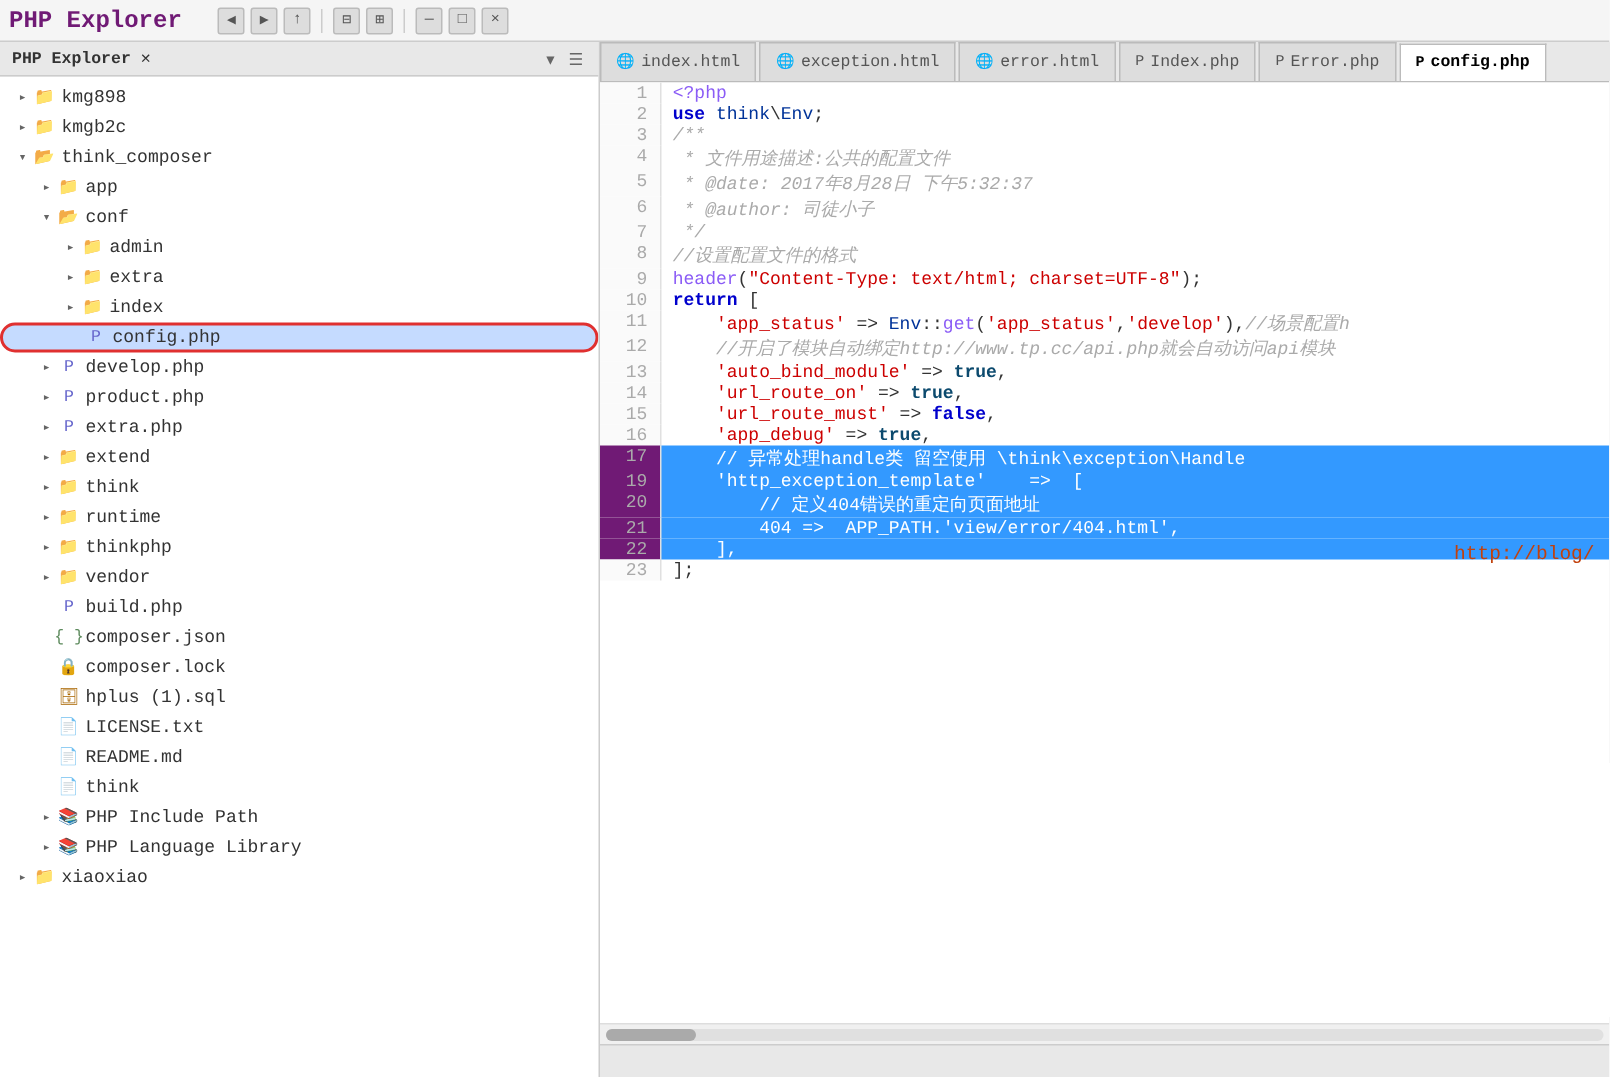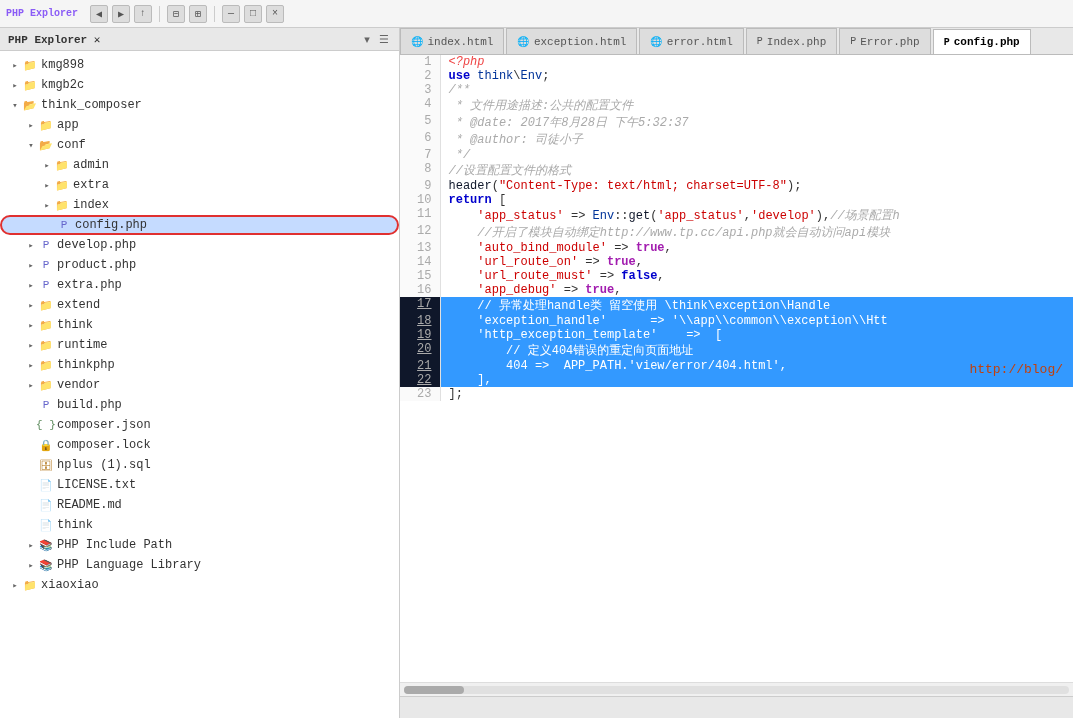--- a/index.html
+++ b/index.html
@@ -1,20 +1,20 @@
 <!DOCTYPE html>
 <html><head>
   <meta charset="utf-8">
   <style>
     * { margin: 0; padding: 0; box-sizing: border-box; }
     body { font-family: 'Consolas', 'Courier New', monospace; font-size: 12px; background: #f0f0f0; display: flex; flex-direction: column; height: 718px; overflow: hidden; }
 
     
     .toolbar { background: #f5f5f5; border-bottom: 1px solid #ccc; height: 28px; display: flex; align-items: center; padding: 0 6px; gap: 4px; flex-shrink: 0; }
-    .toolbar-label { font-size: 10px; font-weight: bold; color: #8b5cf6; margin-right: 8px; }
+    .toolbar-label { font-size: 16px; font-weight: bold; color: #701a75; margin-right: 20px; }
     .toolbar-btn { width: 18px; height: 18px; background: #ddd; border: 1px solid #bbb; border-radius: 2px; cursor: pointer; display: flex; align-items: center; justify-content: center; font-size: 10px; color: #555; }
     .toolbar-sep { width: 1px; height: 16px; background: #ccc; margin: 0 3px; }
 
     
     .main-layout { display: flex; flex: 1; overflow: hidden; }
 
     
     .left-panel { width: 400px; min-width: 200px; background: #fff; border-right: 1px solid #ccc; display: flex; flex-direction: column; overflow: hidden; }
     .left-header { background: #e8e8e8; border-bottom: 1px solid #ccc; padding: 4px 8px; display: flex; align-items: center; justify-content: space-between; flex-shrink: 0; }
     .left-header-title { font-size: 11px; font-weight: bold; color: #333; }
@@ -53,29 +53,29 @@
     .tab { display: flex; align-items: center; padding: 4px 10px; border: 1px solid #bbb; border-bottom: none; margin-right: 2px; cursor: pointer; background: #ddd; font-size: 11px; color: #555; height: 26px; gap: 4px; white-space: nowrap; }
     .tab.active { background: #fff; color: #000; font-weight: 600; border-bottom: 1px solid #fff; margin-bottom: -1px; }
     .tab-icon { font-size: 10px; }
 
     
     .editor-area { flex: 1; overflow: auto; background: #fff; position: relative; }
     .code-table { border-collapse: collapse; width: 100%; }
     .line-num { width: 40px; text-align: right; padding: 0 8px 0 4px; color: #aaa; font-size: 12px; user-select: none; border-right: 1px solid #e0e0e0; vertical-align: top; background: #fafafa; }
     .line-content { padding: 0 8px; font-size: 12px; color: #333; white-space: pre; vertical-align: top; }
     tr.highlighted .line-content { background: #3399ff; color: #fff; }
-    tr.highlighted .line-num { background: #0f172a; text-decoration: underline; }
+    tr.highlighted .line-num { background: #701a75; }
 
     
     .kw { color: #0000cc; font-weight: bold; }
-    .fn { color: #0f172a; }
+    .fn { color: #8b5cf6; }
     .str { color: #cc0000; }
     .cmt { color: #aaaaaa; font-style: italic; }
-    .tag { color: #ef4444; font-style: italic; }
-    .val-true { color: #a21caf; font-weight: bold; }
+    .tag { color: #8b5cf6; }
+    .val-true { color: #0c4a6e; font-weight: bold; }
     .val-false { color: #0000cc; font-weight: bold; }
     .class { color: #003399; }
     .op { color: #333; }
 
     
     .editor-scrollbar { height: 14px; background: #f0f0f0; border-top: 1px solid #ddd; display: flex; align-items: center; padding: 0 4px; flex-shrink: 0; }
     .h-scroll { flex: 1; height: 8px; background: #e0e0e0; border-radius: 4px; position: relative; }
     .h-scroll-thumb { position: absolute; left: 0; top: 0; height: 8px; width: 60px; background: #aaa; border-radius: 4px; }
 
     
@@ -416,24 +416,20 @@
           <tr>
             <td class="line-num">16</td>
             <td class="line-content">    <span class="str">'app_debug'</span> <span class="op">=&gt;</span> <span class="val-true">true</span>,</td>
           </tr>
 
           <tr class="highlighted">
             <td class="line-num">17</td>
             <td class="line-content">    // 异常处理handle类 留空使用 \think\exception\Handle</td>
           </tr>
 
-          <tr class="highlighted">
-            <td class="line-num">18</td>
-            <td class="line-content">    'exception_handle'      =&gt; '\\app\\common\\exception\\Htt</td>
-          </tr>
 
           <tr class="highlighted">
             <td class="line-num">19</td>
             <td class="line-content">    'http_exception_template'    =&gt;  [</td>
           </tr>
 
           <tr class="highlighted">
             <td class="line-num">20</td>
             <td class="line-content">        // 定义404错误的重定向页面地址</td>
           </tr>

